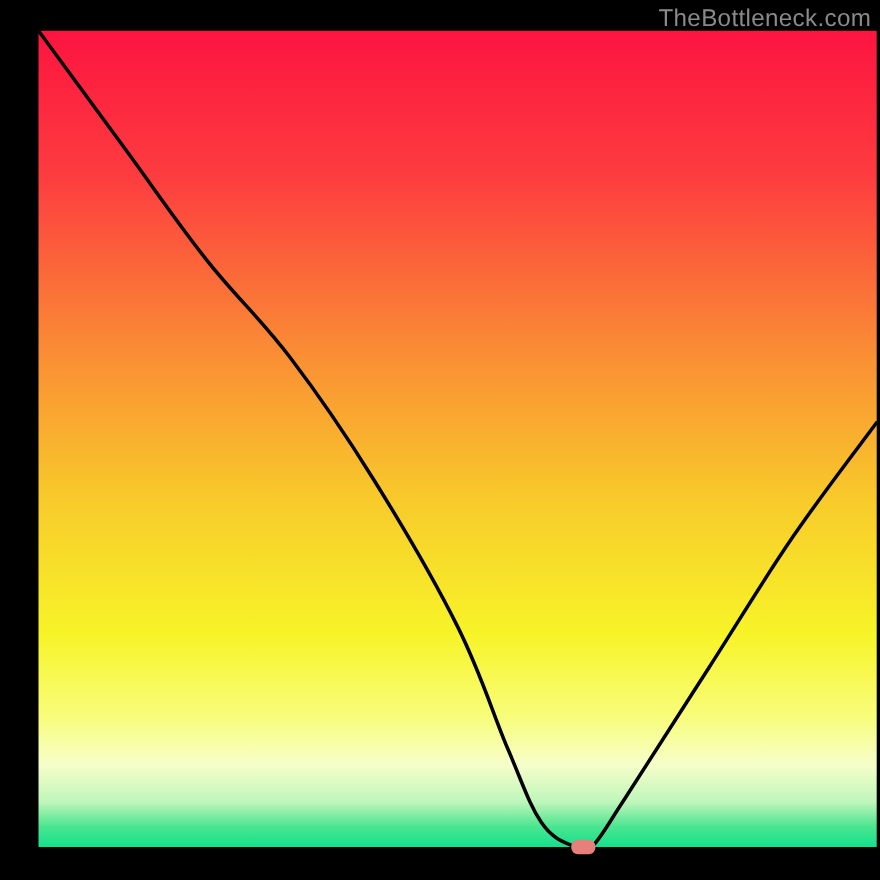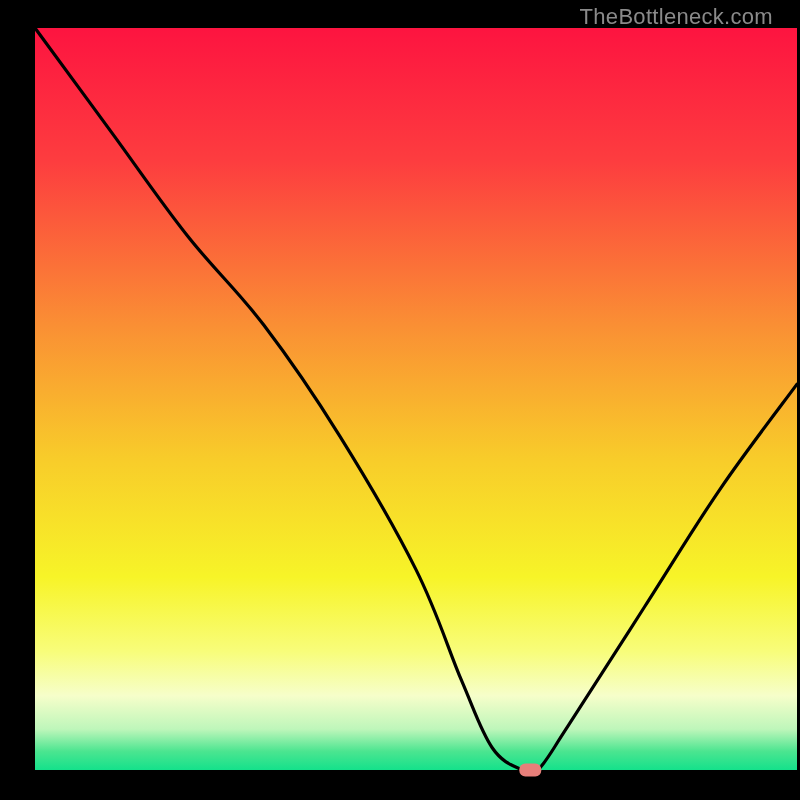--- a/index.html
+++ b/index.html
@@ -13,21 +13,21 @@
   }
   .frame {
     position: relative;
     width: 800px;
     height: 800px;
     background: #000;
   }
   .watermark {
     position: absolute;
     top: 4px;
-    right: 27px;
+    right: 8px;
     color: #8a8a8a;
     font-size: 22px;
     font-weight: 500;
     letter-spacing: 0.3px;
     z-index: 10;
   }
   svg {
     display: block;
   }
 </style>

